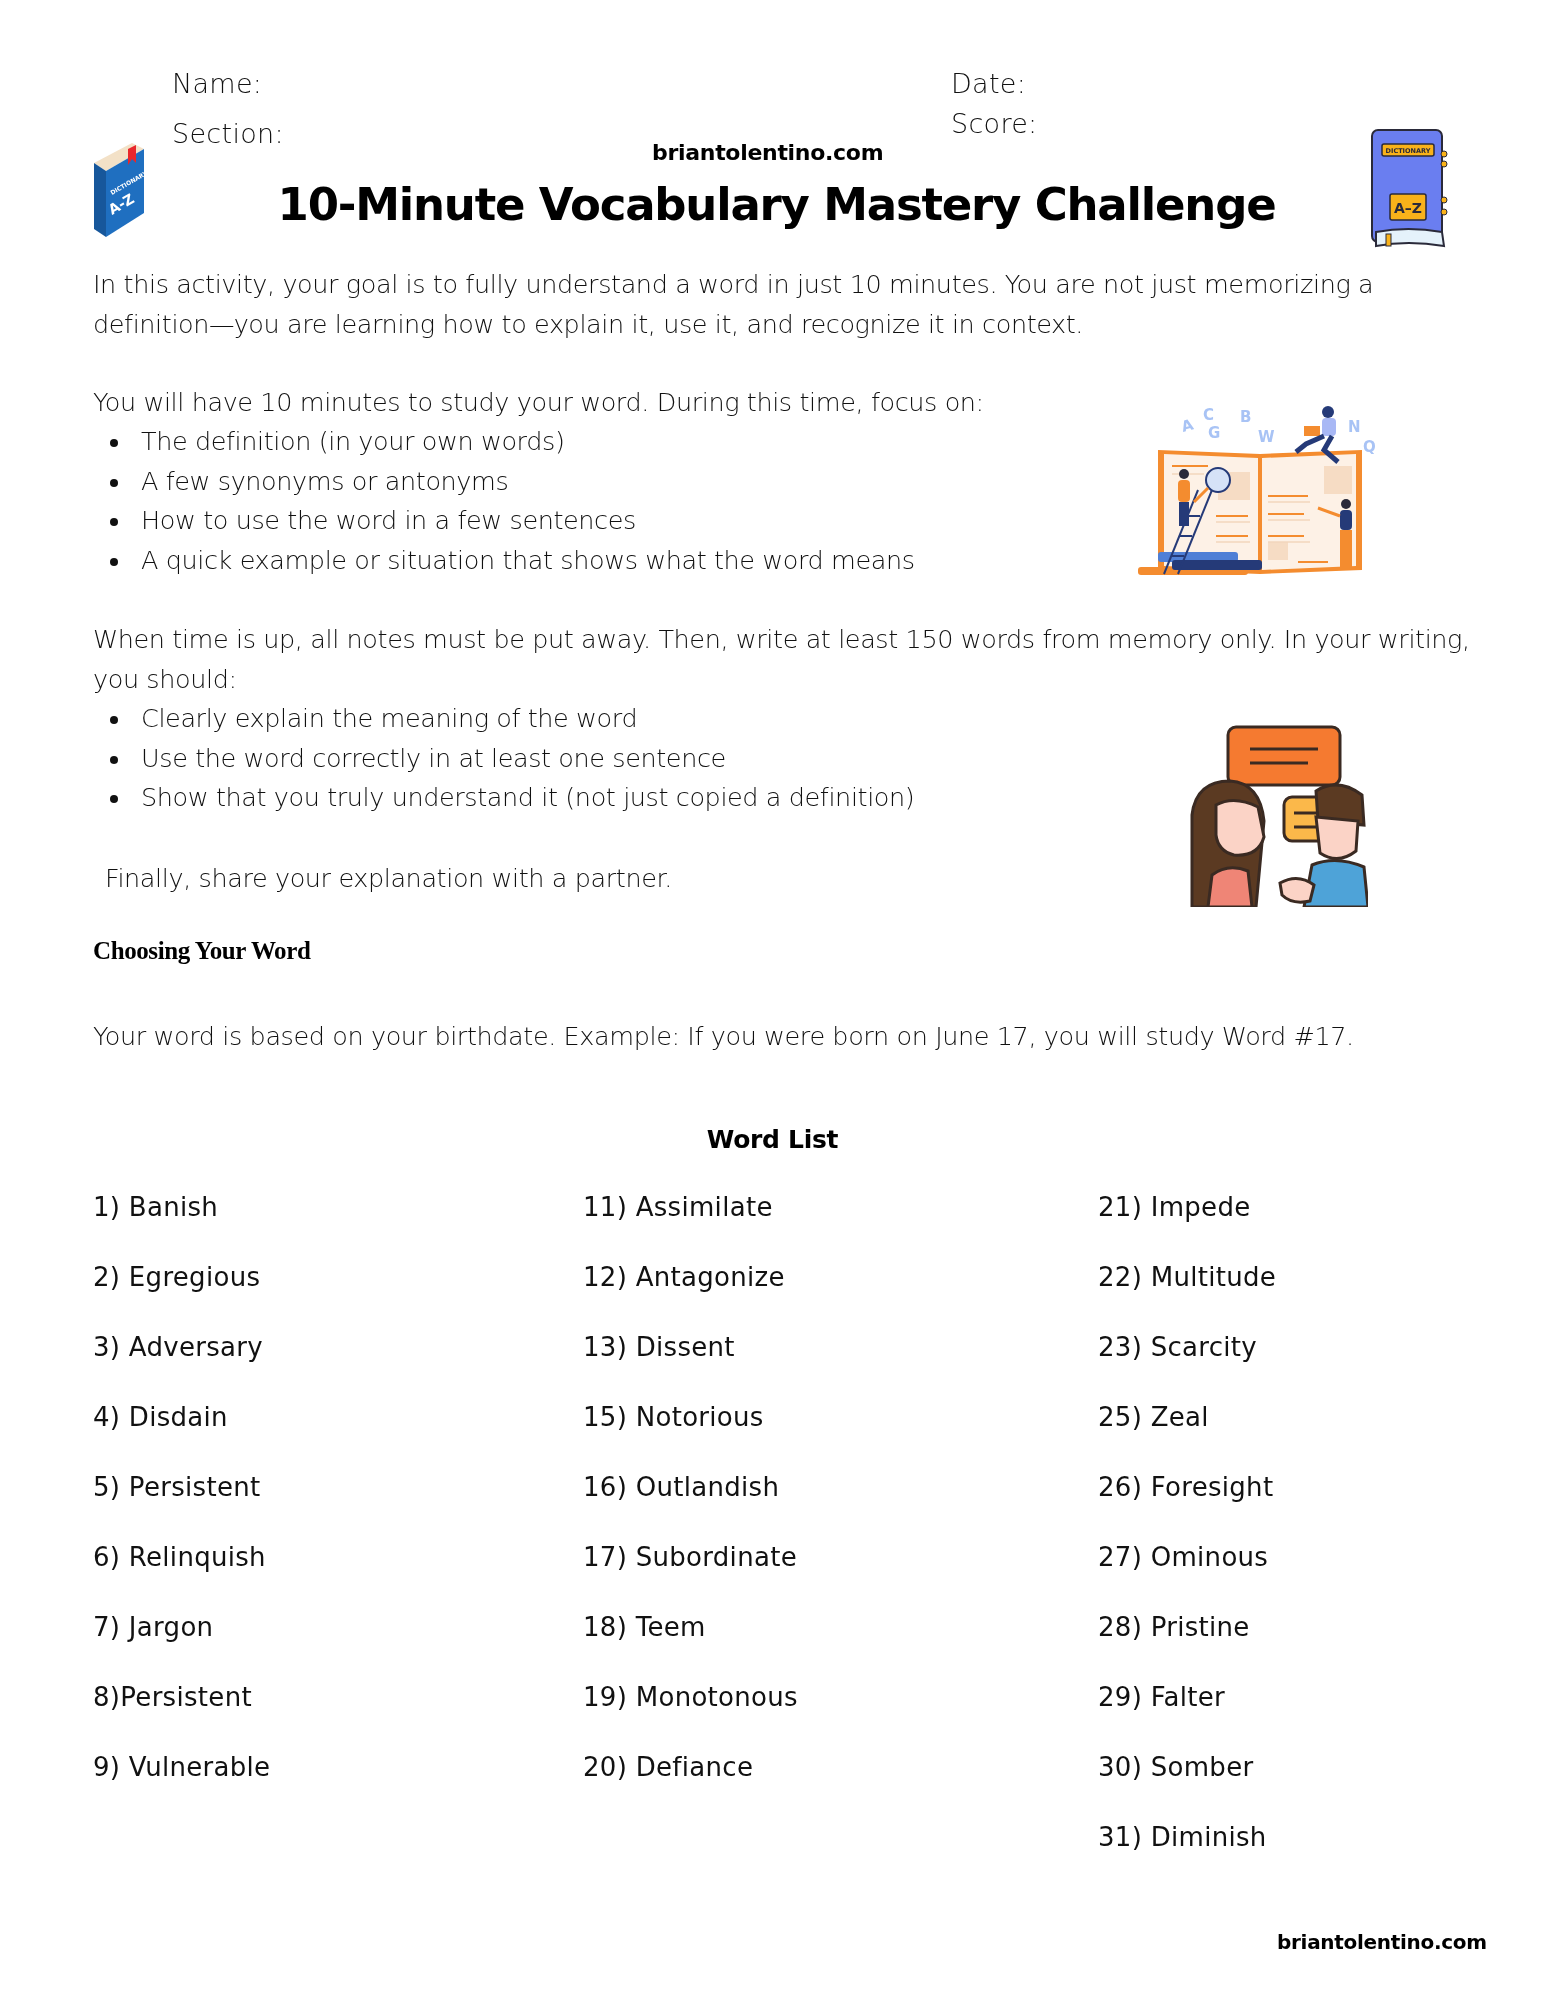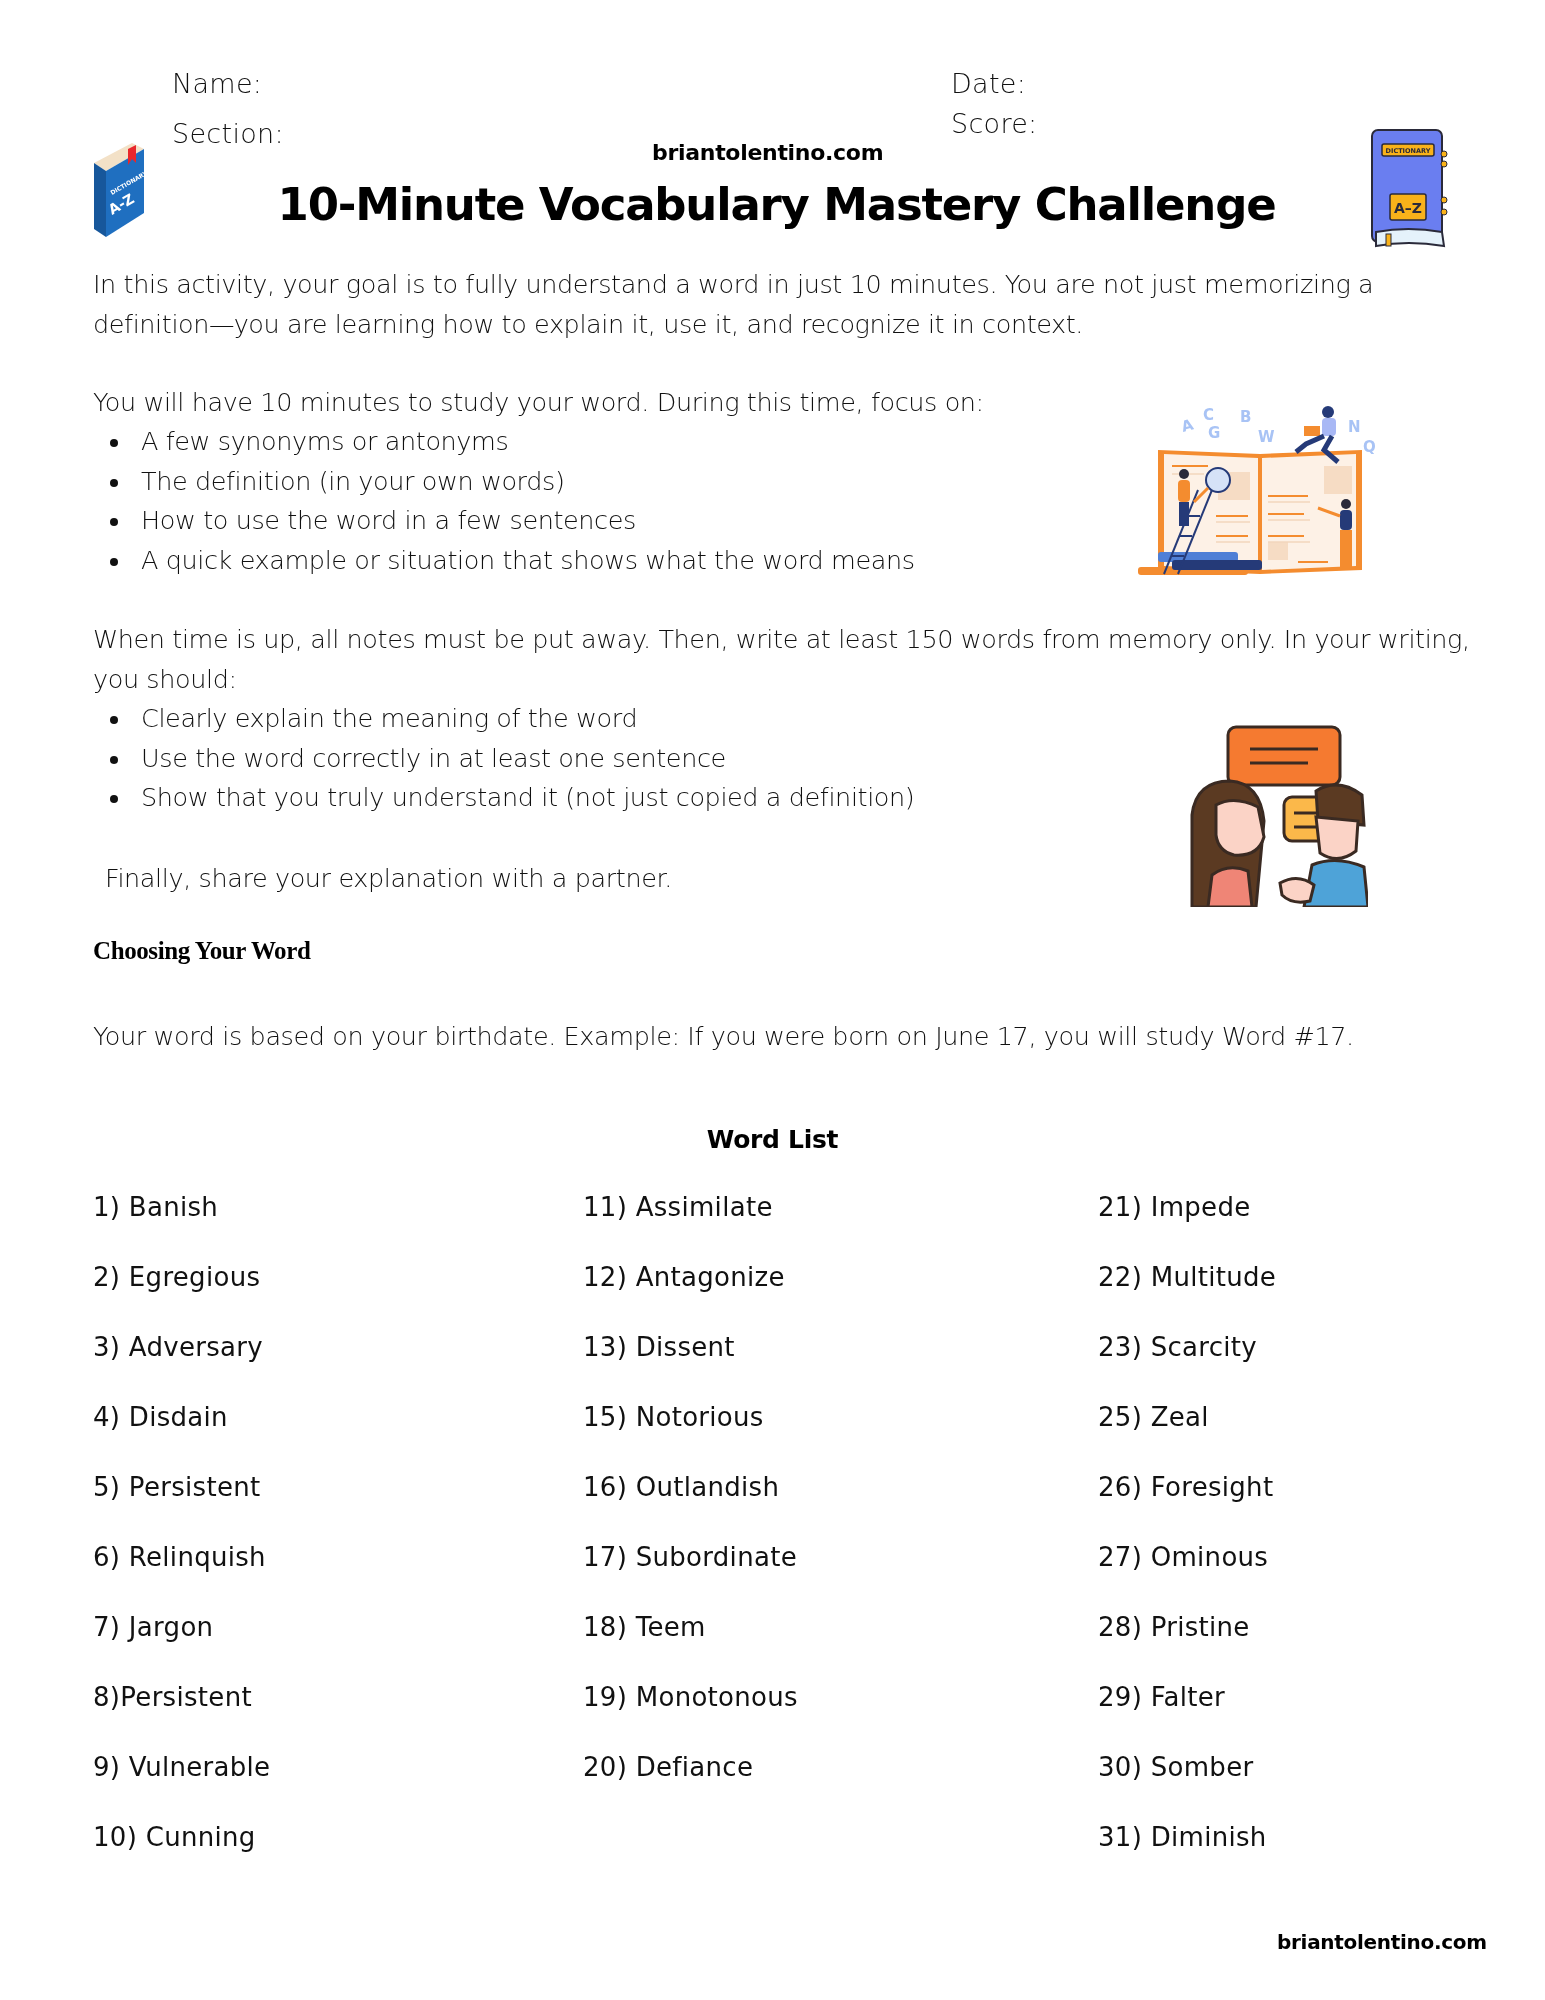--- a/index.html
+++ b/index.html
@@ -146,22 +146,22 @@
   <circle cx="76" cy="36" r="3" fill="#f9b21a" stroke="#2a2a3a" stroke-width="1"></circle>
   <circle cx="76" cy="72" r="3" fill="#f9b21a" stroke="#2a2a3a" stroke-width="1"></circle>
   <circle cx="76" cy="84" r="3" fill="#f9b21a" stroke="#2a2a3a" stroke-width="1"></circle>
   <rect x="18" y="106" width="5" height="12" fill="#f9b21a" stroke="#2a2a3a" stroke-width="1"></rect>
 </svg>
 
 <p class="para" id="p-intro">In this activity, your goal is to fully understand a word in just 10 minutes. You are not just memorizing a definition—you are learning how to explain it, use it, and recognize it in context.</p>
 
 <p class="para" id="p-study">You will have 10 minutes to study your word. During this time, focus on:</p>
 <ul class="bullets" id="list-study">
+  <li>The definition (in your own words)</li>
   <li>A few synonyms or antonyms</li>
-  <li>The definition (in your own words)</li>
   <li>How to use the word in a few sentences</li>
   <li>A quick example or situation that shows what the word means</li>
 </ul>
 
 <svg id="illus-study" class="abs" viewBox="0 0 265 185">
   <g font-family="DejaVu Sans, sans-serif" font-weight="700" fill="#a8c3f5">
     <text x="55" y="40" font-size="15" transform="rotate(-15 55 40)">A</text>
     <text x="75" y="28" font-size="15">C</text>
     <text x="80" y="46" font-size="15">G</text>
     <text x="112" y="30" font-size="15">B</text>
@@ -259,21 +259,20 @@
 <ul class="word-col" id="col-1">
   <li>1) Banish</li>
   <li>2) Egregious</li>
   <li>3) Adversary</li>
   <li>4) Disdain</li>
   <li>5) Persistent</li>
   <li>6) Relinquish</li>
   <li>7) Jargon</li>
   <li>8)Persistent</li>
   <li>9) Vulnerable</li>
-  <li>10) Cunning</li>
 </ul>
 
 <ul class="word-col" id="col-2">
   <li>11) Assimilate</li>
   <li>12) Antagonize</li>
   <li>13) Dissent</li>
   <li>15) Notorious</li>
   <li>16) Outlandish</li>
   <li>17) Subordinate</li>
   <li>18) Teem</li>

